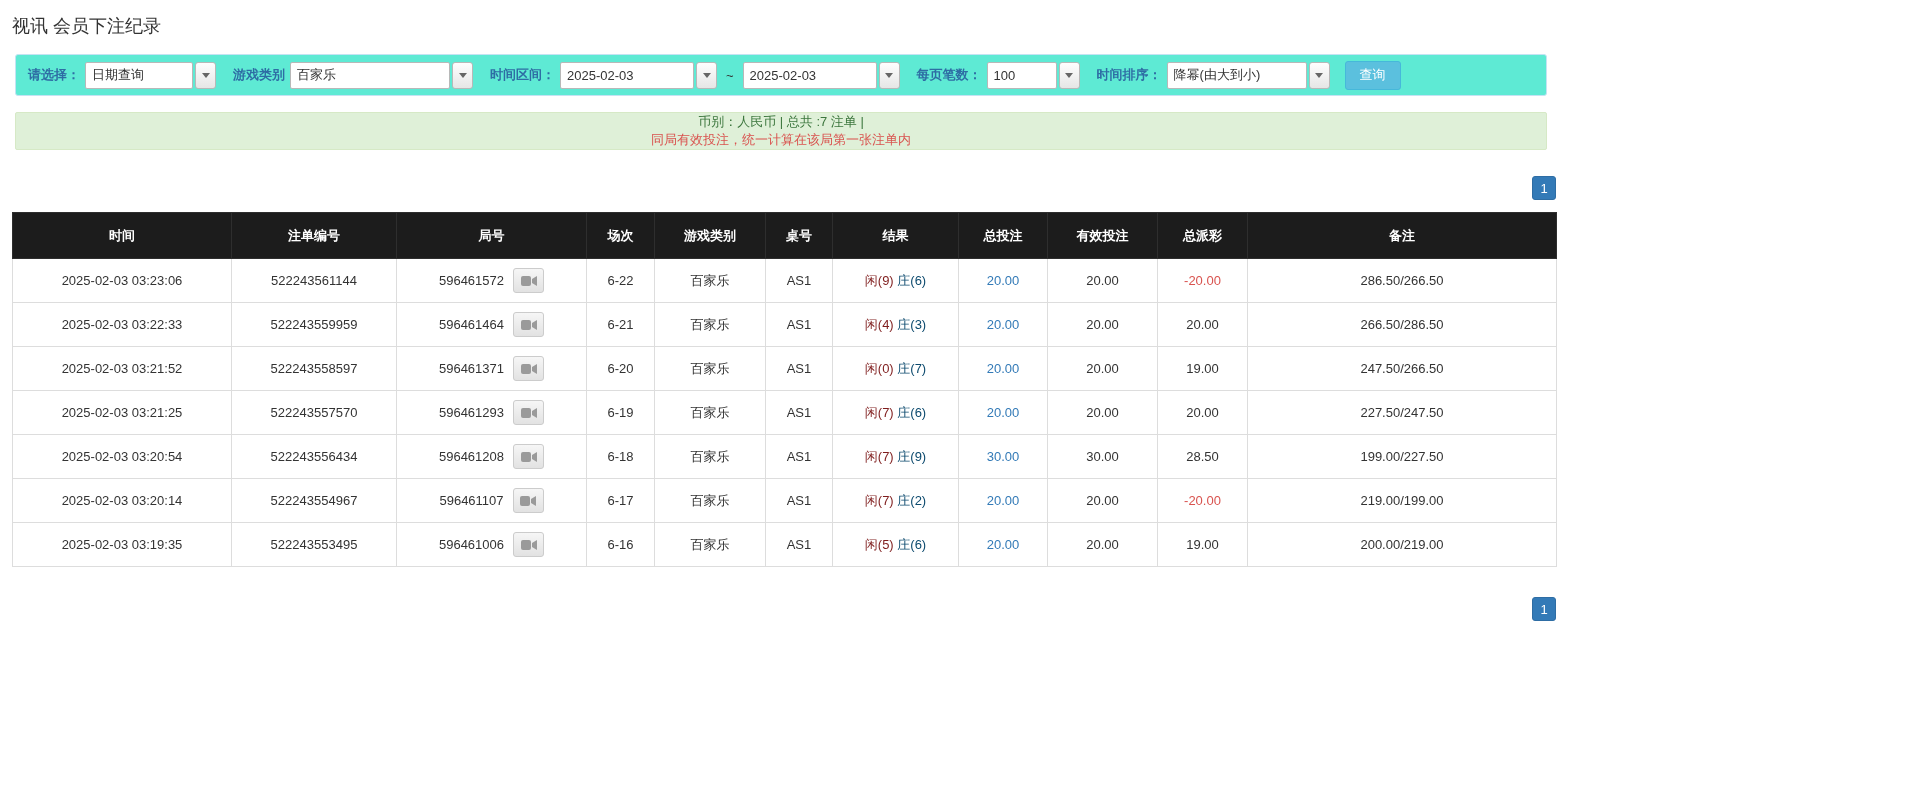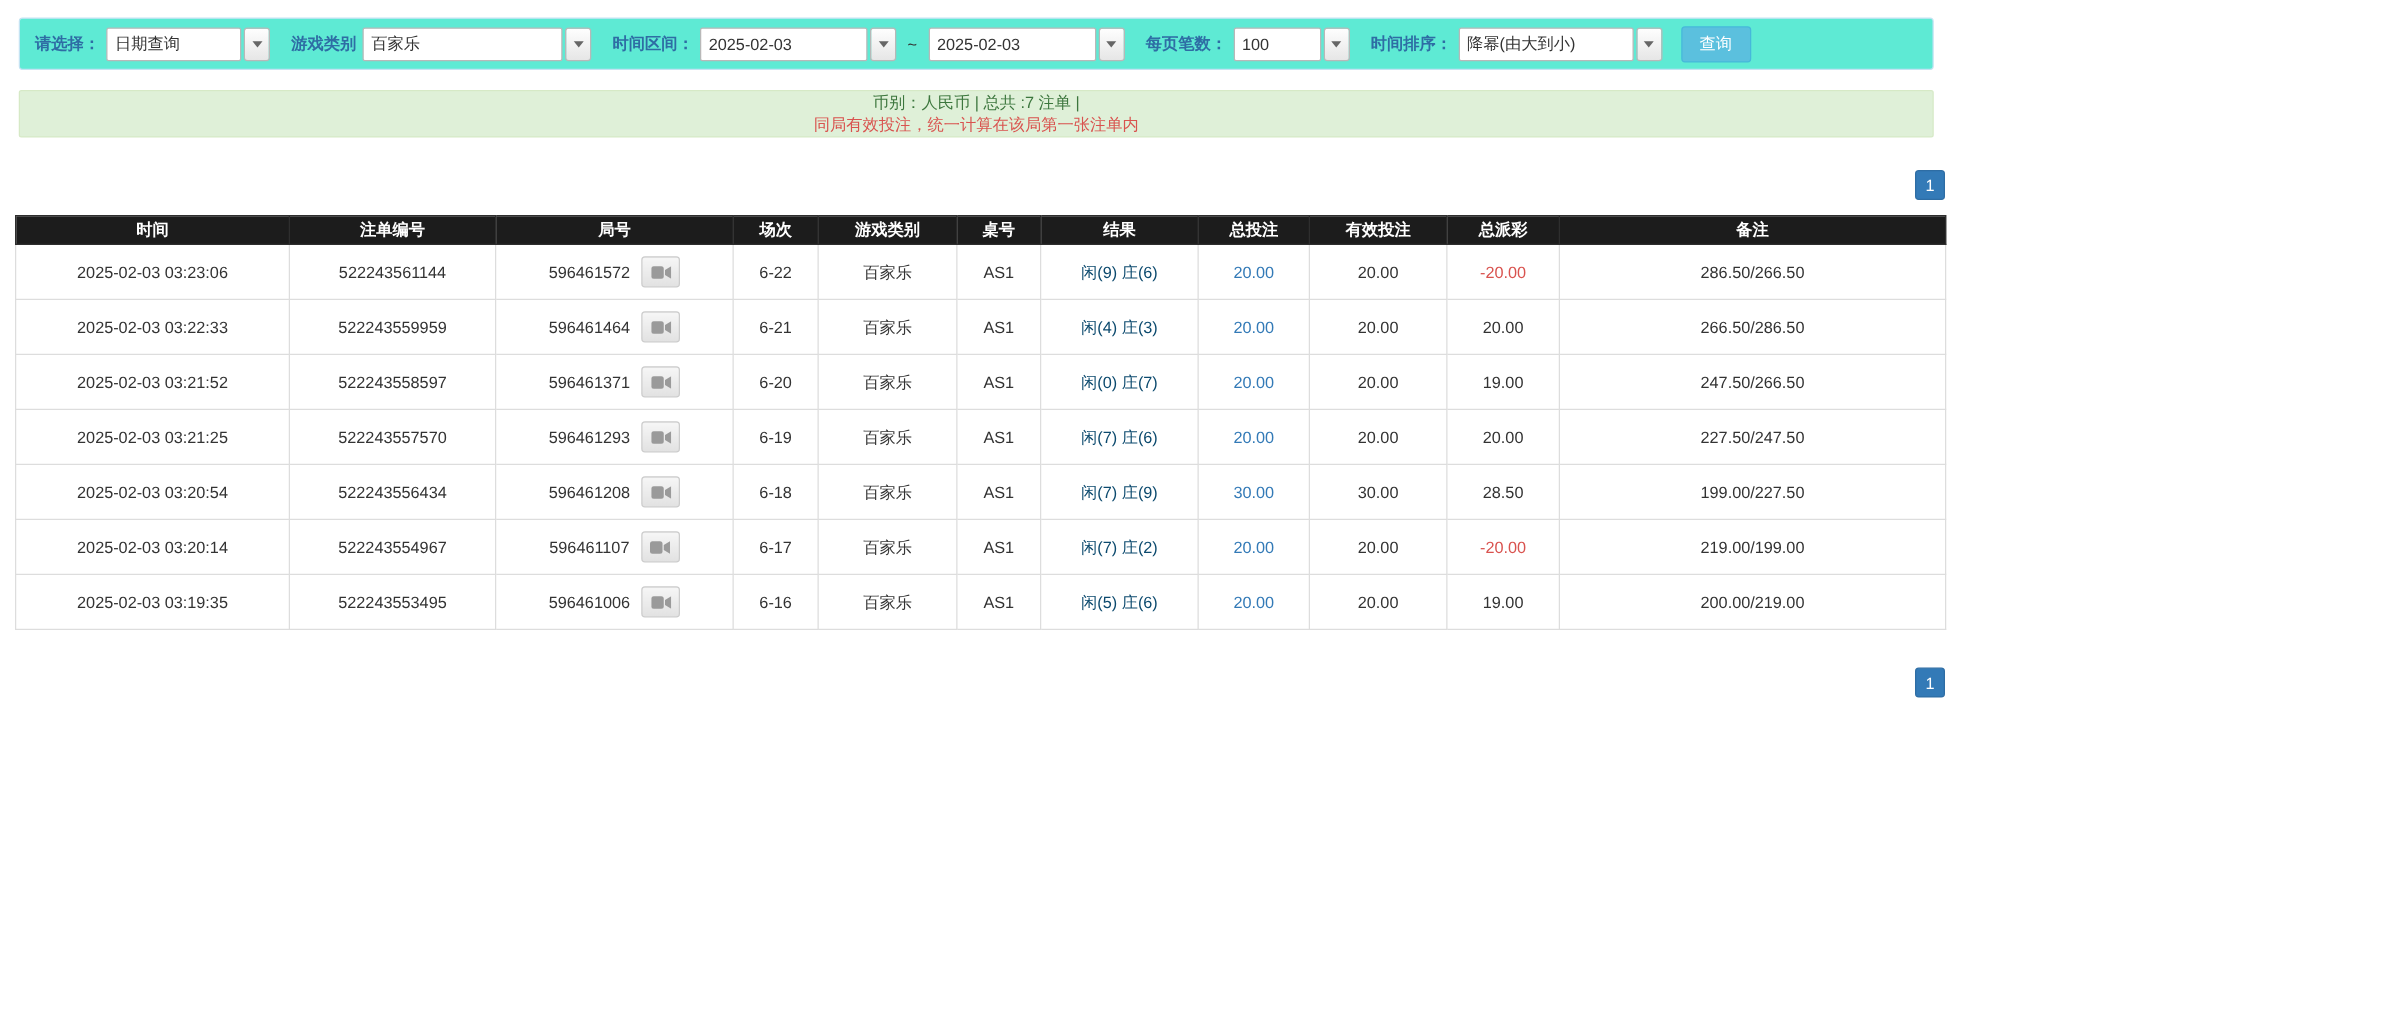--- a/index.html
+++ b/index.html
@@ -73,50 +73,51 @@
     color: #fff; font-size: 13px; cursor: pointer; font-family: inherit;
   }
 
   
   table.records {
     width: 1544px; border-collapse: collapse; table-layout: fixed;
     font-size: 13px;
   }
   table.records th {
     background: #1c1c1c; color: #fff; font-weight: bold;
-    height: 23px; border: 1px solid #2e2e2e; text-align: center;
+    height: 46px; border: 1px solid #2e2e2e; text-align: center;
     font-size: 13px;
     margin-top: 48px;
   }
   table.records td {
     border: 1px solid #ddd; height: 44px; text-align: center;
     color: #333; background: #fff; overflow: hidden; white-space: nowrap;
   }
   .round-wrap { display: inline-flex; align-items: center; gap: 9px; }
   .video-btn {
     width: 31px; height: 25px;
     background: linear-gradient(#f6f6f6, #e2e2e2);
     border: 1px solid #ccc; border-radius: 3px;
     display: inline-flex; align-items: center; justify-content: center;
     cursor: pointer;
   }
-  .player { color: #0c4a6e; }
+  .player { color: #7f1d1d; }
   .banker { color: #0c4a6e; }
   .bet-link { color: #337ab7 !important; cursor: pointer; }
   .negative { color: #d9534f !important; }
   tr.summary-row td {
     background: #9d9d9d; color: #fff; font-weight: bold;
     height: 31px; border: 2px solid #fff;
   }
 </style>
 </head>
 <body>
 
 <div class="container">
 
+  <div class="page-title">视讯 会员下注纪录</div>
 
   <div class="filter-bar">
     <span class="flabel">请选择：</span>
     <span class="combo">
       <input class="combo-input w-query" value="日期查询" style="">
       <button class="combo-btn">
           <i class="caret"></i>
         </button>
     </span>
 

